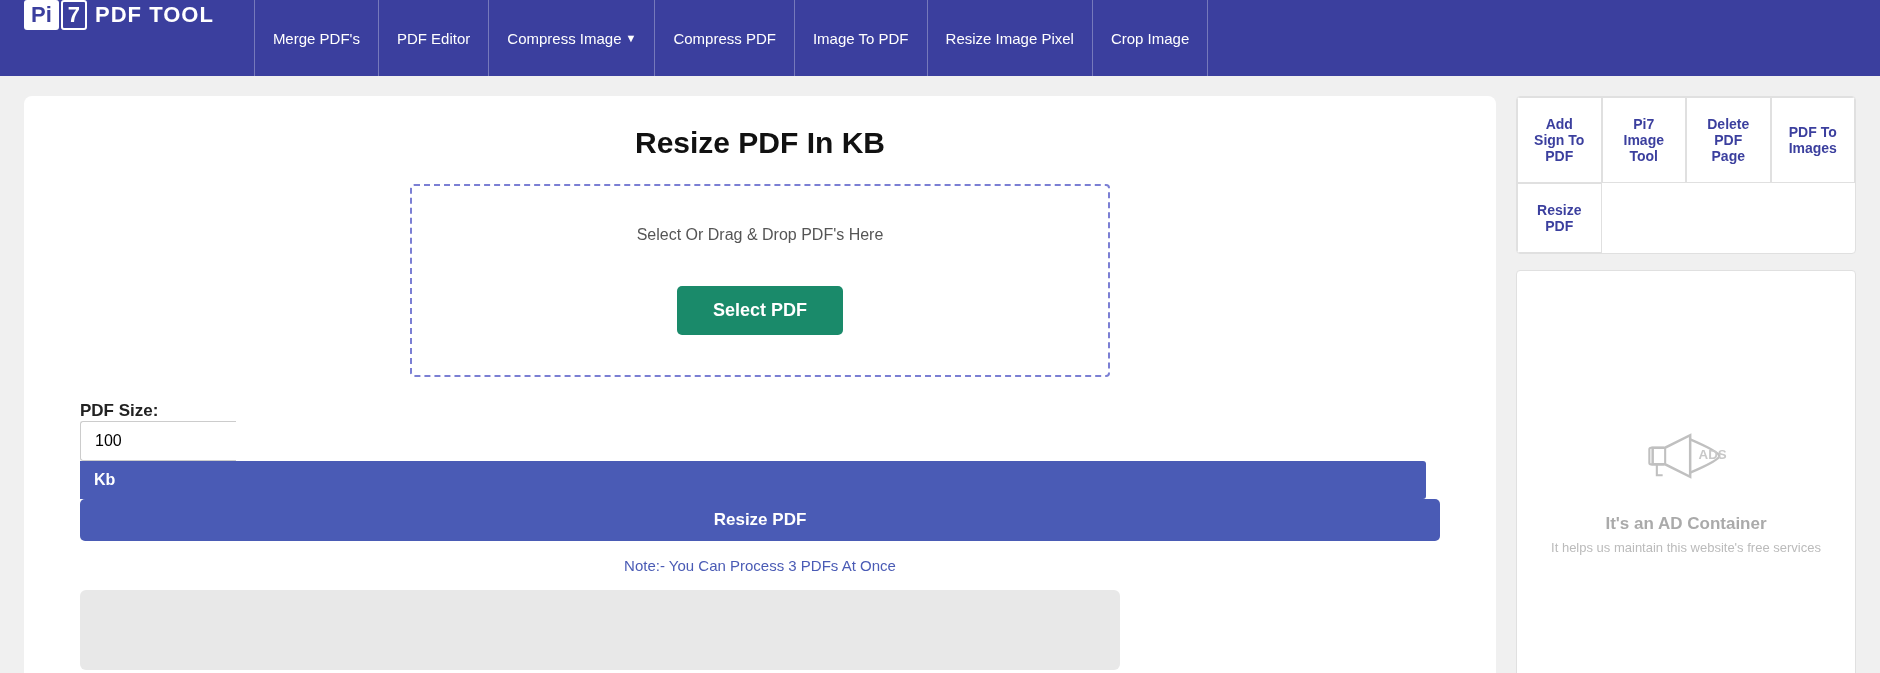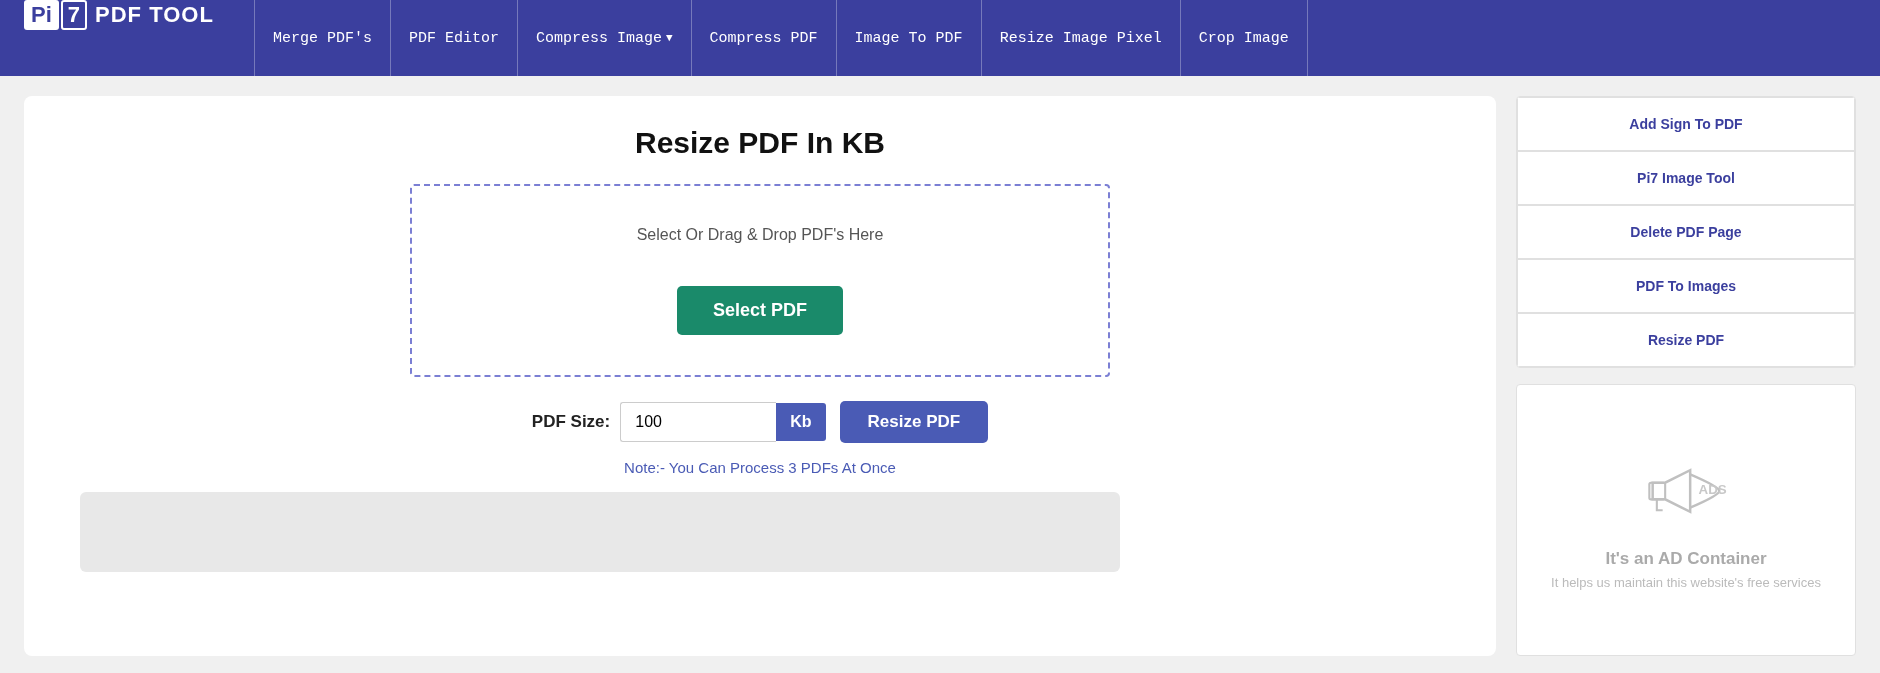--- a/index.html
+++ b/index.html
@@ -60,21 +60,20 @@
       font-weight: 500;
       padding: 16px 18px;
       text-decoration: none;
       border-right: 1px solid rgba(255,255,255,0.3);
       cursor: pointer;
       white-space: nowrap;
       display: flex;
       align-items: center;
       gap: 4px;
       height: 76px;
-      font-family: Liberation Mono, monospace;
     }
     .nav-item:first-child { border-left: 1px solid rgba(255,255,255,0.3); }
     .chevron { font-size: 11px; }
 
     
     .main-layout {
       display: flex;
       gap: 0;
       padding: 20px 24px;
       max-width: 1880px;
@@ -120,24 +119,24 @@
       font-size: 18px;
       font-weight: 700;
       border-radius: 5px;
       cursor: pointer;
       margin-top: 24px;
     }
 
     
     .pdf-size-row {
       display: flex;
-      align-items: center;
       justify-content: center;
       gap: 0;
       margin-bottom: 16px;
+      flex-direction: column;
     }
     .pdf-size-label {
       font-size: 17px;
       font-weight: 600;
       color: #222;
       margin-right: 10px;
     }
     .pdf-size-input {
       border: 1.5px solid #ccc;
       border-right: none;
@@ -189,21 +188,21 @@
       width: 340px;
       min-width: 300px;
       display: flex;
       flex-direction: column;
       gap: 0;
     }
 
     
     .sidebar-links {
       display: grid;
-      grid-template-columns: 1fr;
+      grid-template-columns: 1fr 1fr 1fr 1fr;
       border: 1px solid #e0e0e0;
       border-radius: 4px;
       overflow: hidden;
       background: white;
       margin-bottom: 16px;
     }
     .sidebar-link-item {
       padding: 18px 14px;
       text-align: center;
       font-size: 14px;

